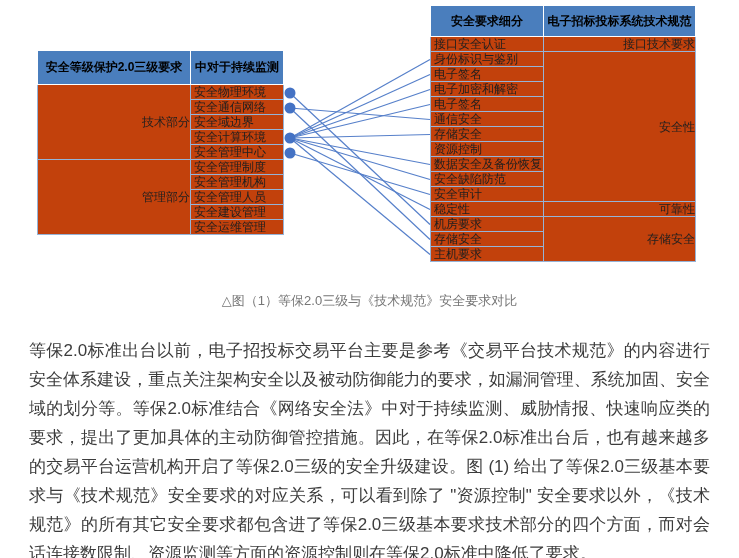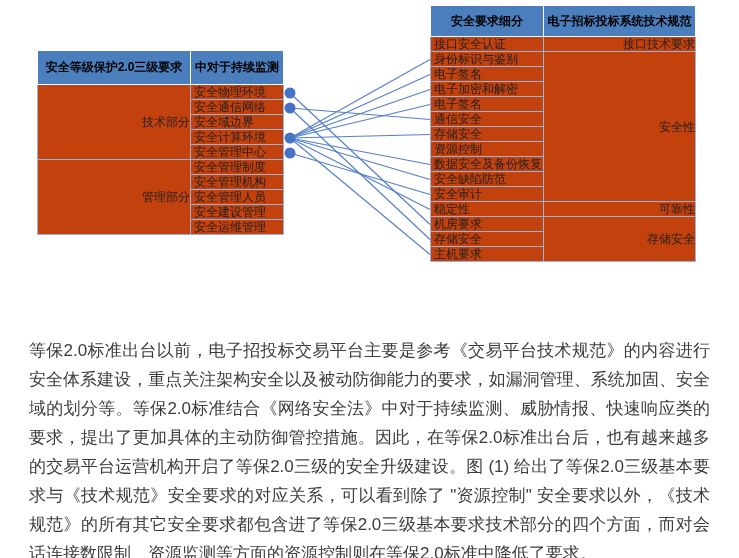--- a/index.html
+++ b/index.html
@@ -153,17 +153,18 @@
         <line x1="290" y1="153" x2="430" y2="194.5"></line>
       </g>
       <g fill="#4472c4">
         <circle cx="290" cy="93" r="5.5"></circle>
         <circle cx="290" cy="108" r="5.5"></circle>
         <circle cx="290" cy="138" r="5.5"></circle>
         <circle cx="290" cy="153" r="5.5"></circle>
       </g>
     </svg>
 
+    <div class="fig-caption">△图（1）等保2.0三级与《技术规范》安全要求对比</div>
   </div>
 
   <p class="bodytext">等保2.0标准出台以前，电子招投标交易平台主要是参考《交易平台技术规范》的内容进行安全体系建设，重点关注架构安全以及被动防御能力的要求，如漏洞管理、系统加固、安全域的划分等。等保2.0标准结合《网络安全法》中对于持续监测、威胁情报、快速响应类的要求，提出了更加具体的主动防御管控措施。因此，在等保2.0标准出台后，也有越来越多的交易平台运营机构开启了等保2.0三级的安全升级建设。图 (1) 给出了等保2.0三级基本要求与《技术规范》安全要求的对应关系，可以看到除了 "资源控制" 安全要求以外，《技术规范》的所有其它安全要求都包含进了等保2.0三级基本要求技术部分的四个方面，而对会话连接数限制、资源监测等方面的资源控制则在等保2.0标准中降低了要求。</p>
 
 </div>
 
 </body></html>

